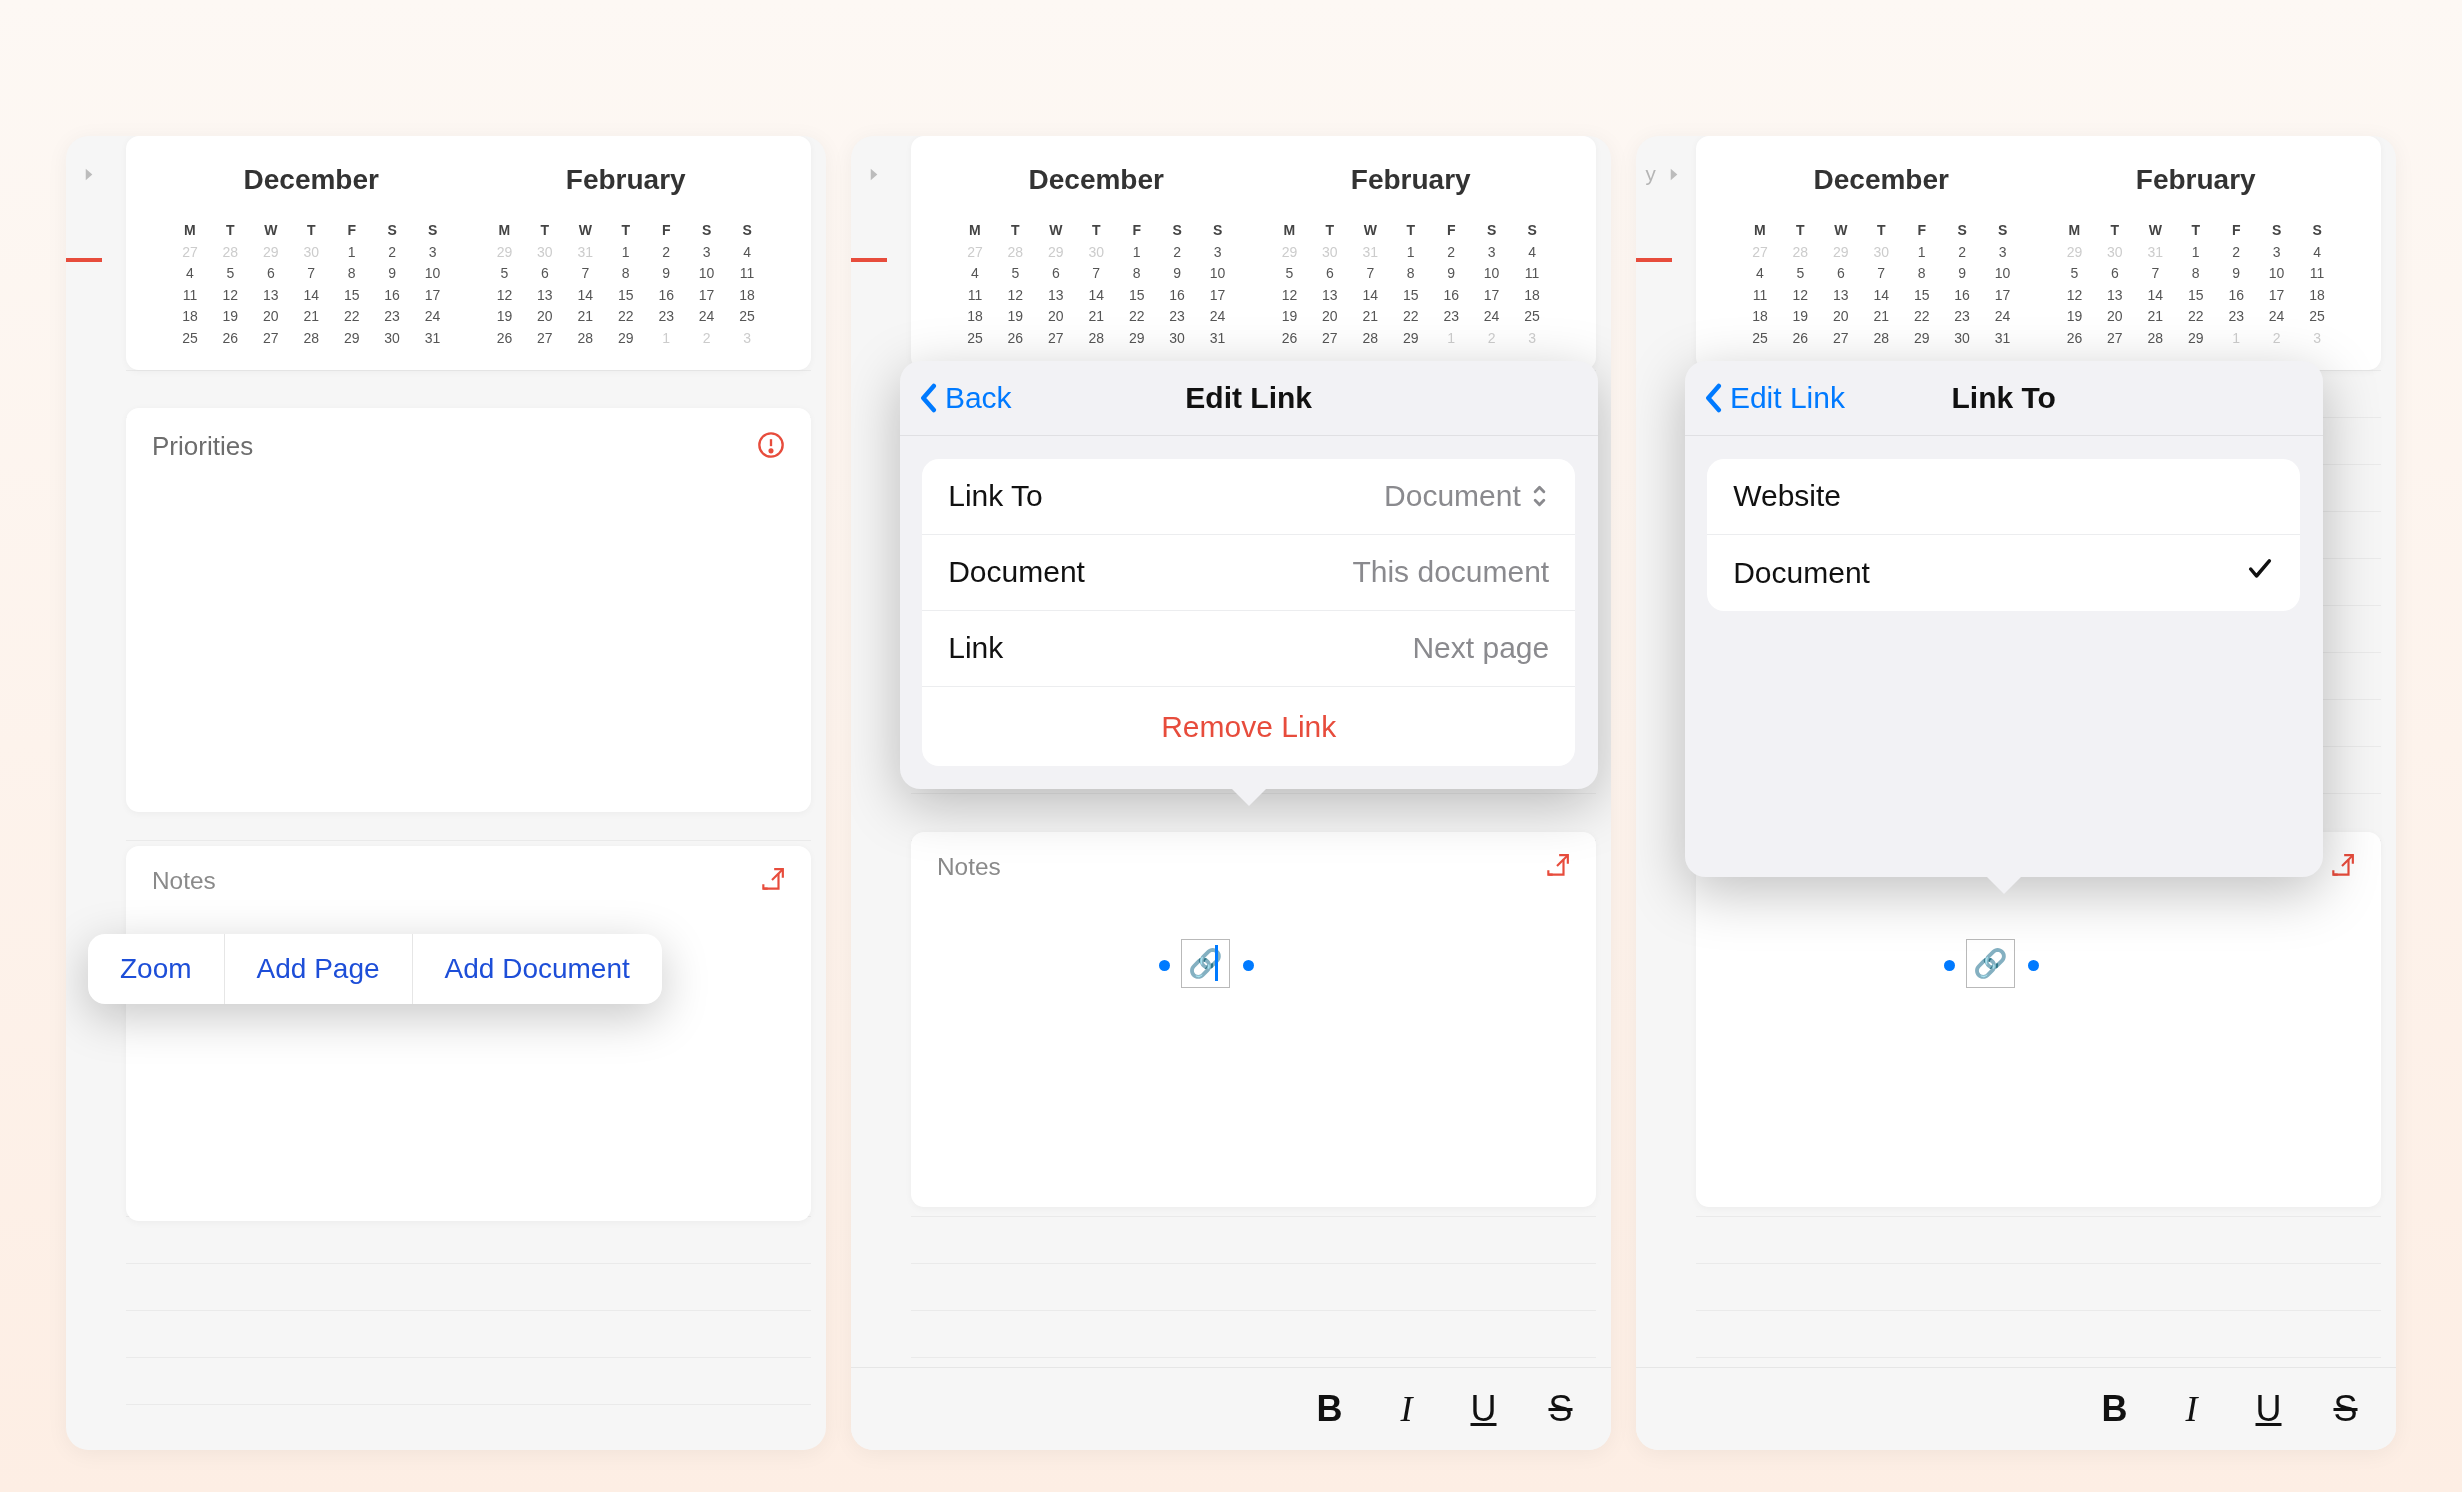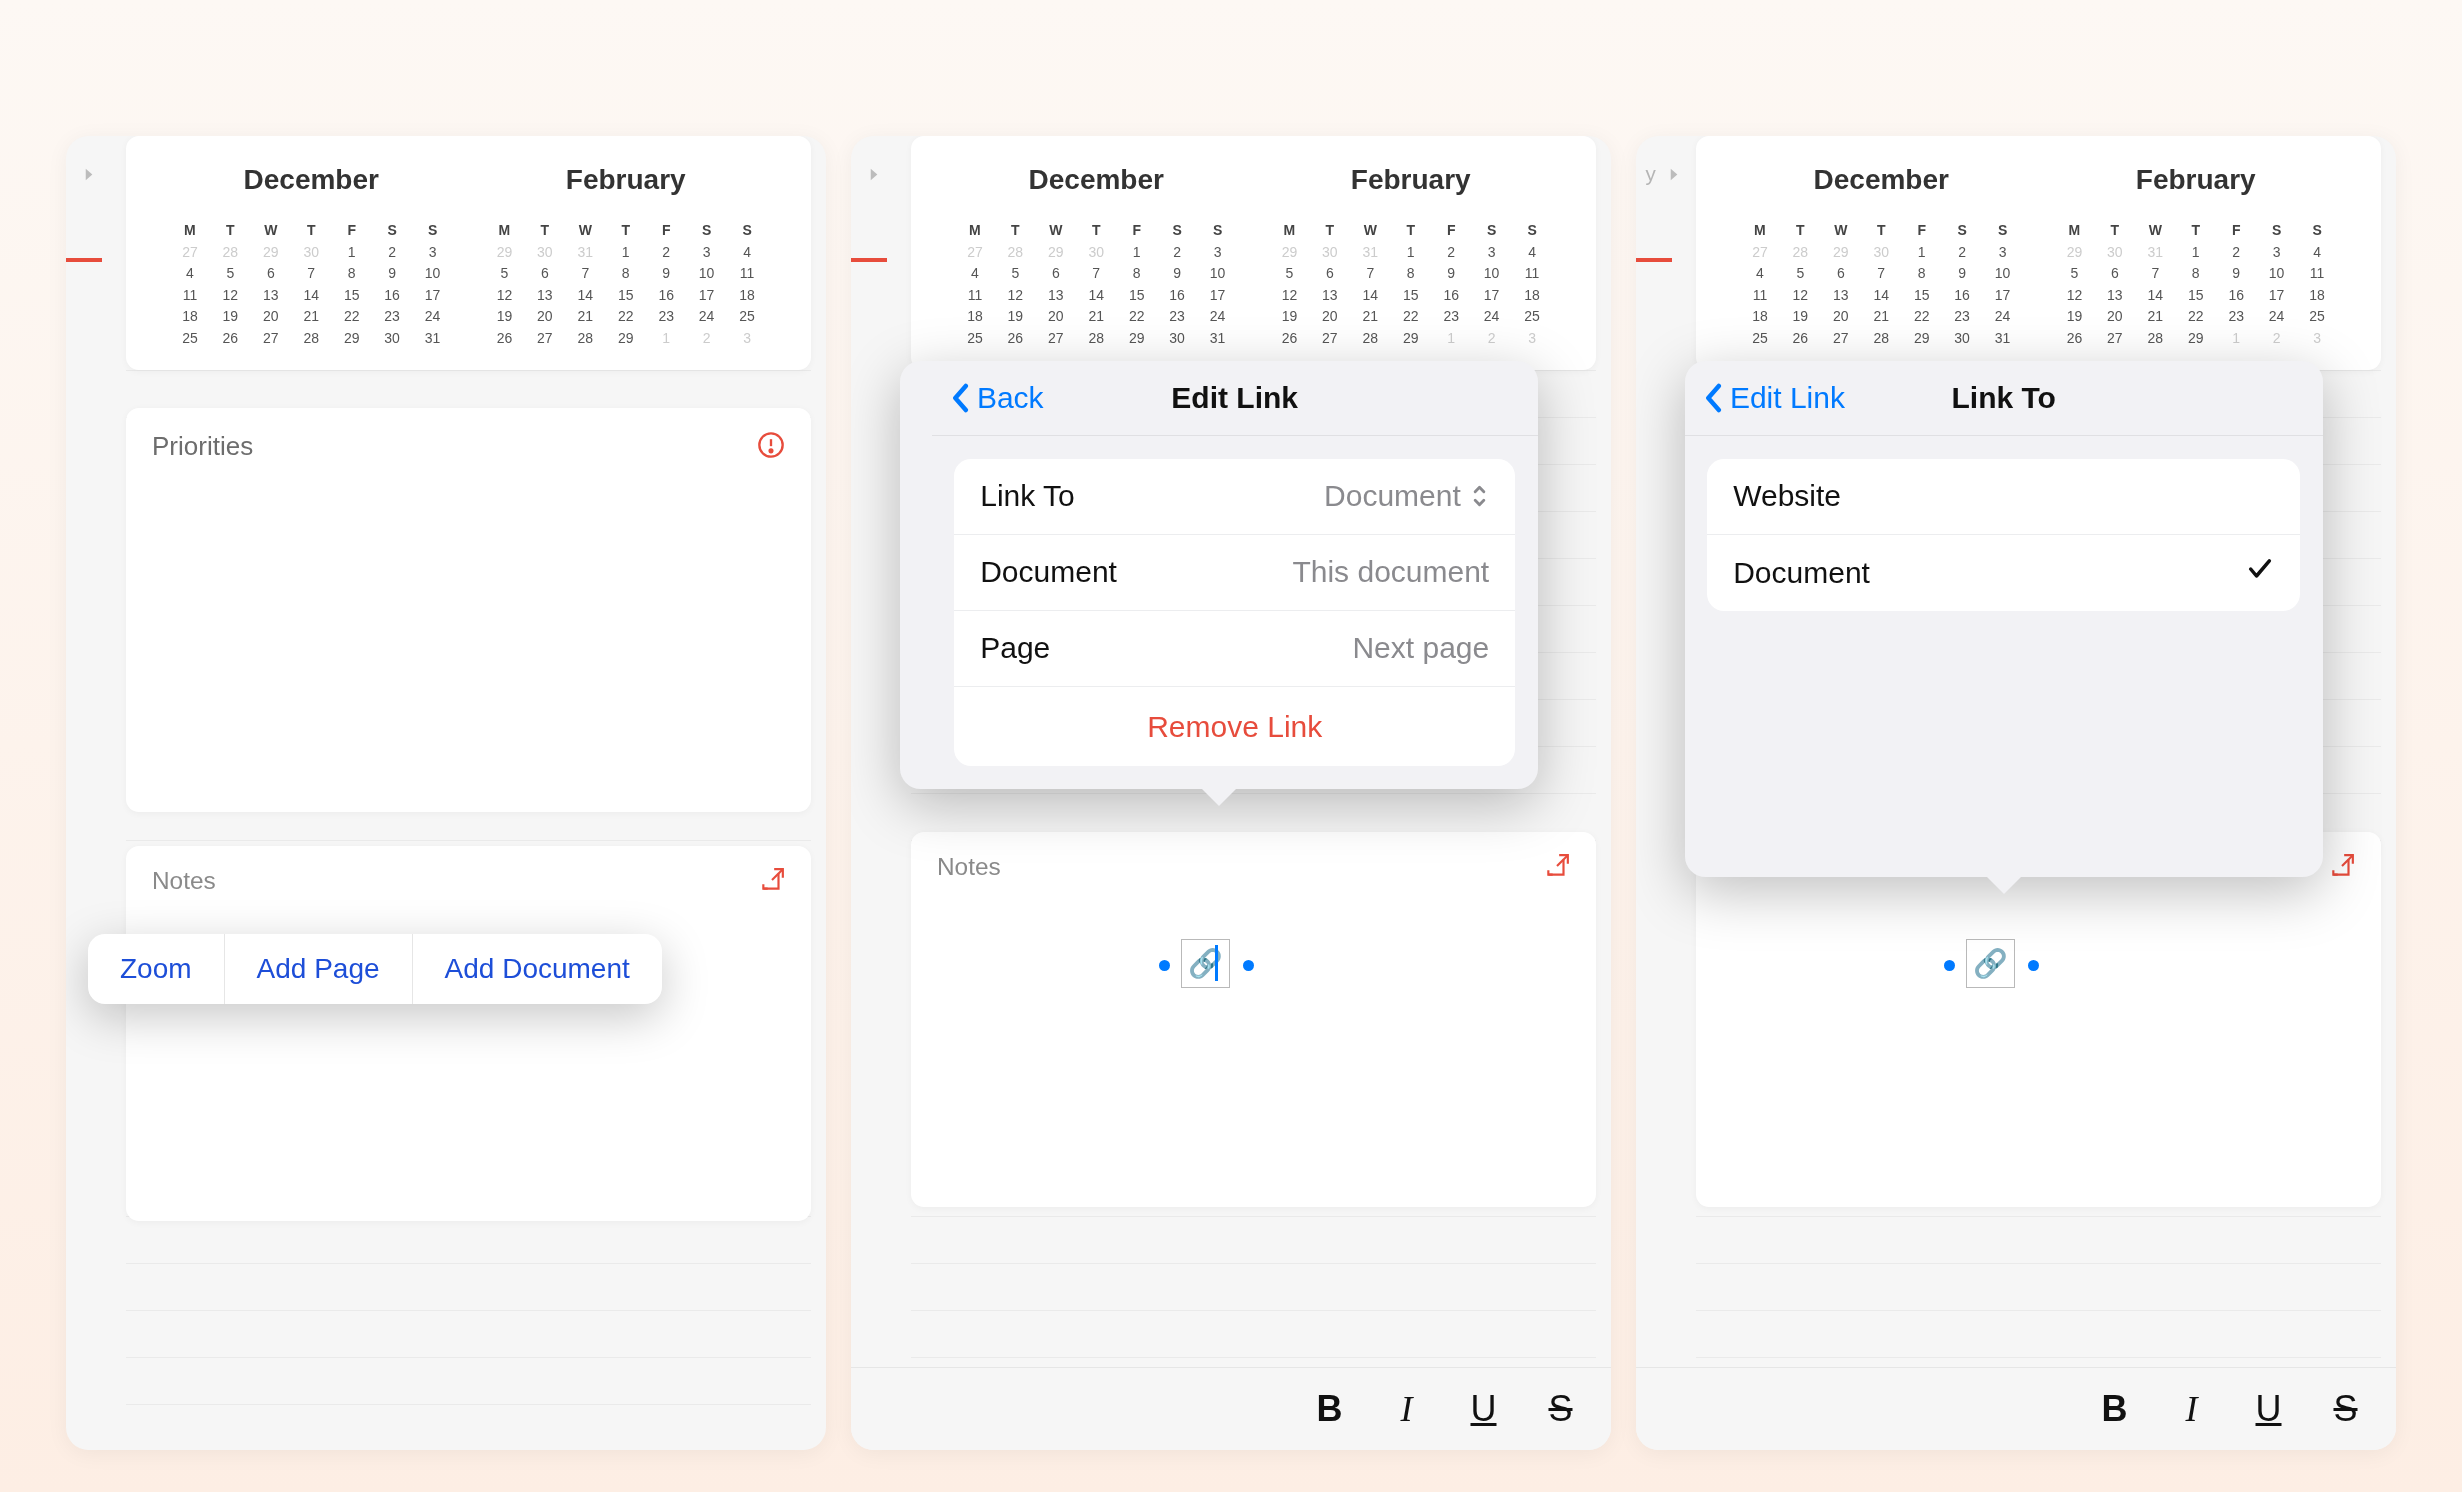--- a/index.html
+++ b/index.html
@@ -475,21 +475,21 @@
       </span>
     </div>
 
     <div class="linked-box" style="left:270px; top:803px;">
       <span>🔗</span>
     </div>
     <div class="handle-dot" style="left:248px; top:824px;"></div>
     <div class="handle-dot" style="left:332px; top:824px;"></div>
     <div class="text-cursor" style="left:304px; top:809px;"></div>
 
-    <div class="popover" style="left:-11.3px; top:225px; width:638px;padding-left:32px;">
+    <div class="popover" style="left:-11.3px; top:225px; width:698px;">
       <div class="popover-header">
         <div class="popover-back">
           <svg width="20.6" height="30" viewBox="0 0 12 20" fill="none" stroke="#007aff" stroke-width="3" stroke-linecap="round" stroke-linejoin="round">
               <path d="M9 2 L2 10 L9 18"></path>
             </svg>
           <span>Back</span>
         </div>
         <div class="popover-title">Edit Link</div>
       </div>
       <div class="popover-body">
@@ -502,21 +502,21 @@
                   <path d="M3 6 L6 3 L9 6"></path>
                   <path d="M3 12 L6 15 L9 12"></path>
                 </svg>
             </span>
           </div>
           <div class="option-row">
             <span>Document</span>
             <span class="option-value">This document</span>
           </div>
           <div class="option-row">
-            <span>Page</span>
+            <span>Link</span>
             <span class="option-value">Next page</span>
           </div>
           <div class="remove-link">Remove Link</div>
         </div>
       </div>
     </div>
   </div>
 
   <div class="format-bar">
     <div class="fmt-btn fmt-bold">B</div>

